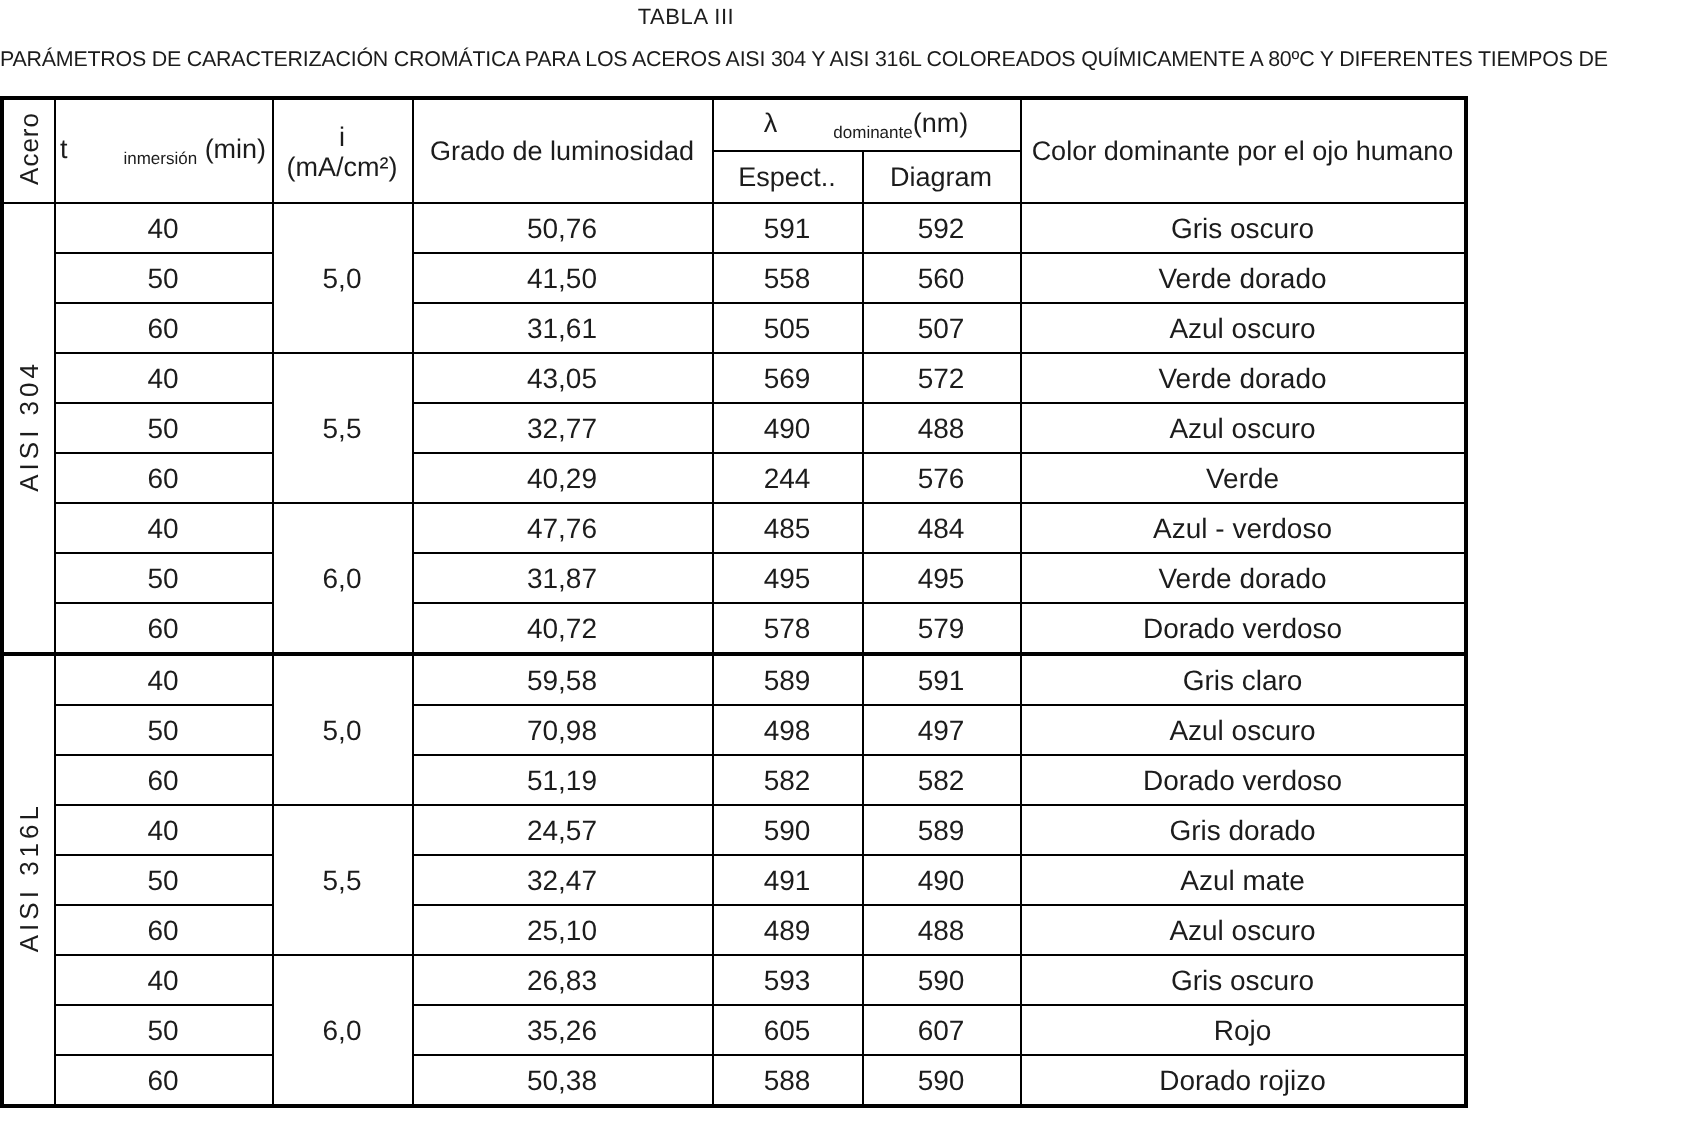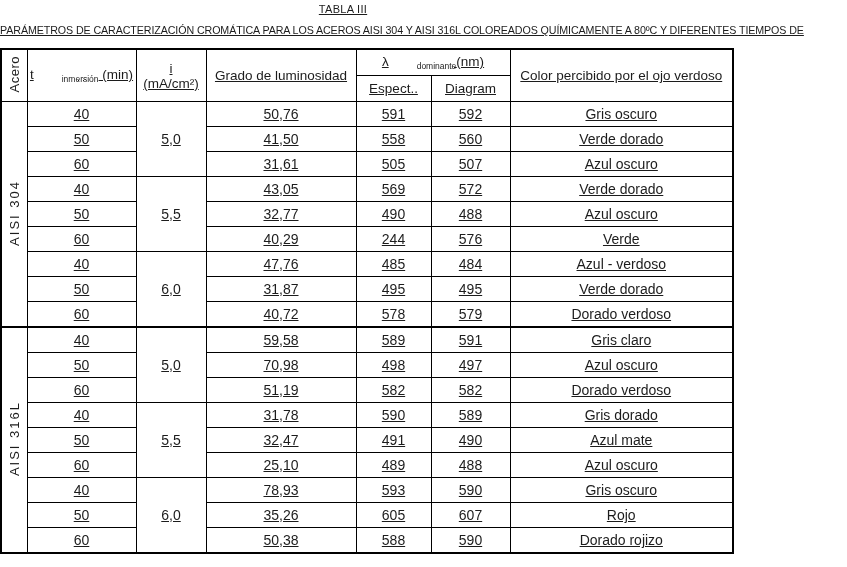--- a/index.html
+++ b/index.html
@@ -3,21 +3,21 @@
 <meta charset="utf-8">
 <style>
   html, body {
     margin: 0; padding: 0;
     width: 847px; height: 567px;
     background: #ffffff;
     font-family: "Liberation Sans", sans-serif;
     color: #1c1c1c;
     overflow: hidden;
   }
-  .page { width: 686px; height: 567px; text-decoration: underline; }
+  .page { width: 686px; height: 567px; }
   .title {
     text-align: center;
     font-size: 11px;
     padding-top: 3px;
     letter-spacing: 0.3px;
     white-space: nowrap;
   }
   .subtitle {
     text-align: center;
     font-size: 10.7px;
@@ -75,21 +75,21 @@
         <col style="width:79px">
       <col style="width:223px">
     </colgroup>
     <thead>
       <tr>
         <th rowspan="2" class="acero-head"><span class="vert" style="letter-spacing:0.5px;">Acero</span></th>
         <th rowspan="2"><span>t</span><sub class="small">inmersión</sub><span> (min)</span></th>
         <th rowspan="2"><span>i</span><br><span>(mA/cm²)</span></th>
         <th rowspan="2">Grado de luminosidad</th>
         <th colspan="2"><span>λ</span><sub class="small">dominante</sub><span>(nm)</span></th>
-        <th rowspan="2">Color percibido por el ojo verdoso</th>
+        <th rowspan="2">Color dominante por el ojo humano</th>
       </tr>
       <tr>
         <th>Espect..</th>
         <th>Diagram</th>
       </tr>
     </thead>
     <tbody>
         <tr>
           <td class="acero-cell" rowspan="9"><span class="vert">AISI 304</span></td>
           <td>40</td>
@@ -176,21 +176,21 @@
         <tr>
           <td>60</td>
           <td>51,19</td>
           <td>582</td>
           <td>582</td>
           <td>Dorado verdoso</td>
         </tr>
         <tr>
           <td>40</td>
           <td rowspan="3">5,5</td>
-          <td>31,78</td>
+          <td>24,57</td>
           <td>590</td>
           <td>589</td>
           <td>Gris dorado</td>
         </tr>
         <tr>
           <td>50</td>
           <td>32,47</td>
           <td>491</td>
           <td>490</td>
           <td>Azul mate</td>
@@ -198,21 +198,21 @@
         <tr>
           <td>60</td>
           <td>25,10</td>
           <td>489</td>
           <td>488</td>
           <td>Azul oscuro</td>
         </tr>
         <tr>
           <td>40</td>
           <td rowspan="3">6,0</td>
-          <td>78,93</td>
+          <td>26,83</td>
           <td>593</td>
           <td>590</td>
           <td>Gris oscuro</td>
         </tr>
         <tr>
           <td>50</td>
           <td>35,26</td>
           <td>605</td>
           <td>607</td>
           <td>Rojo</td>

